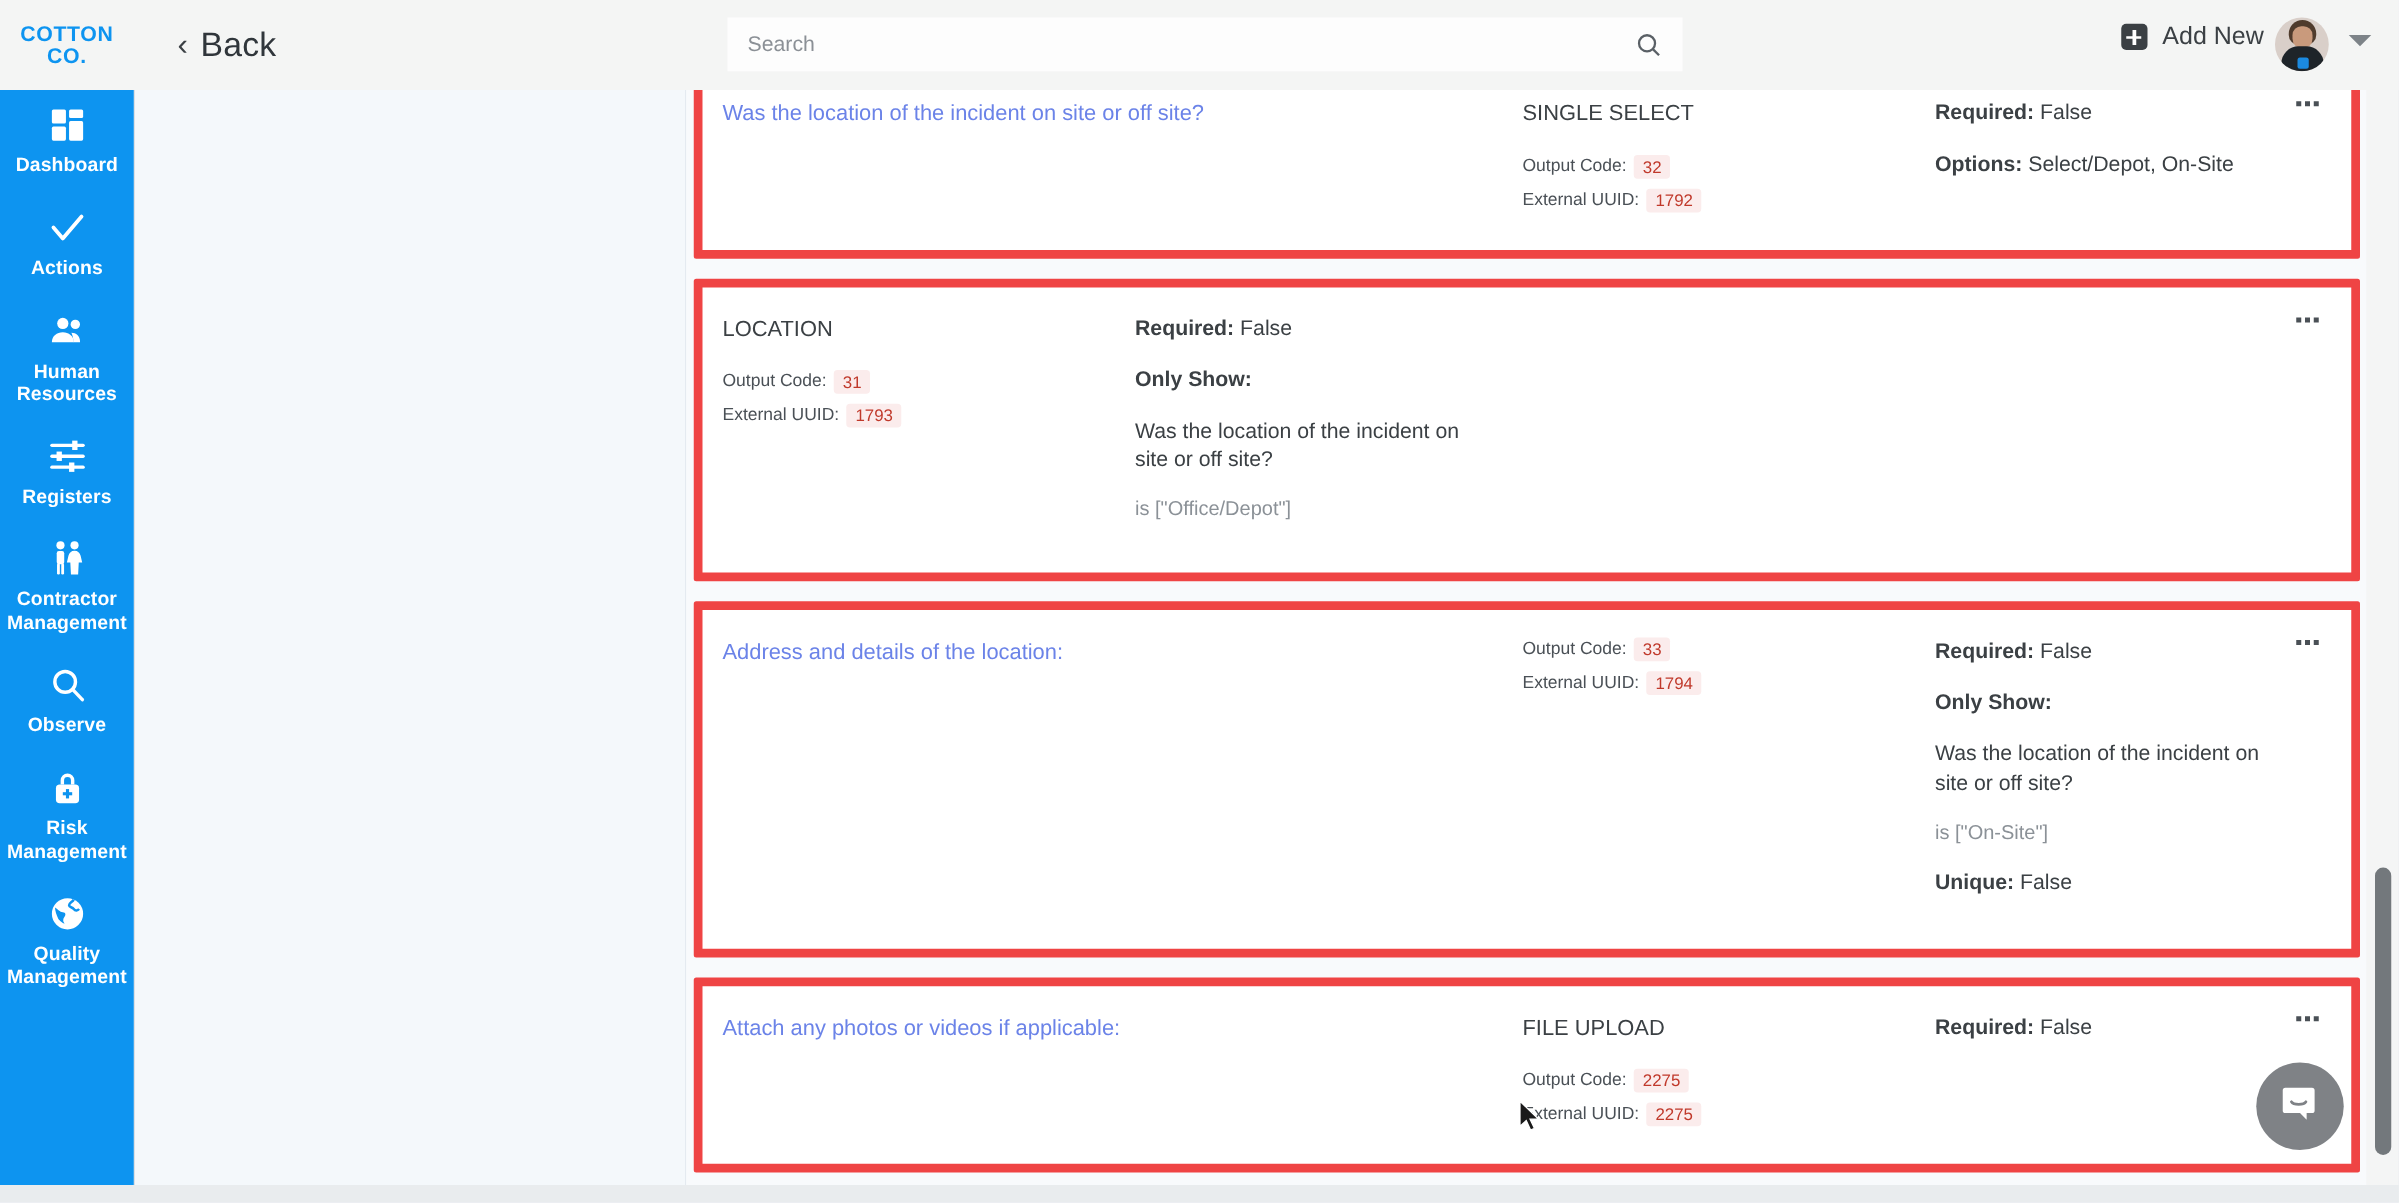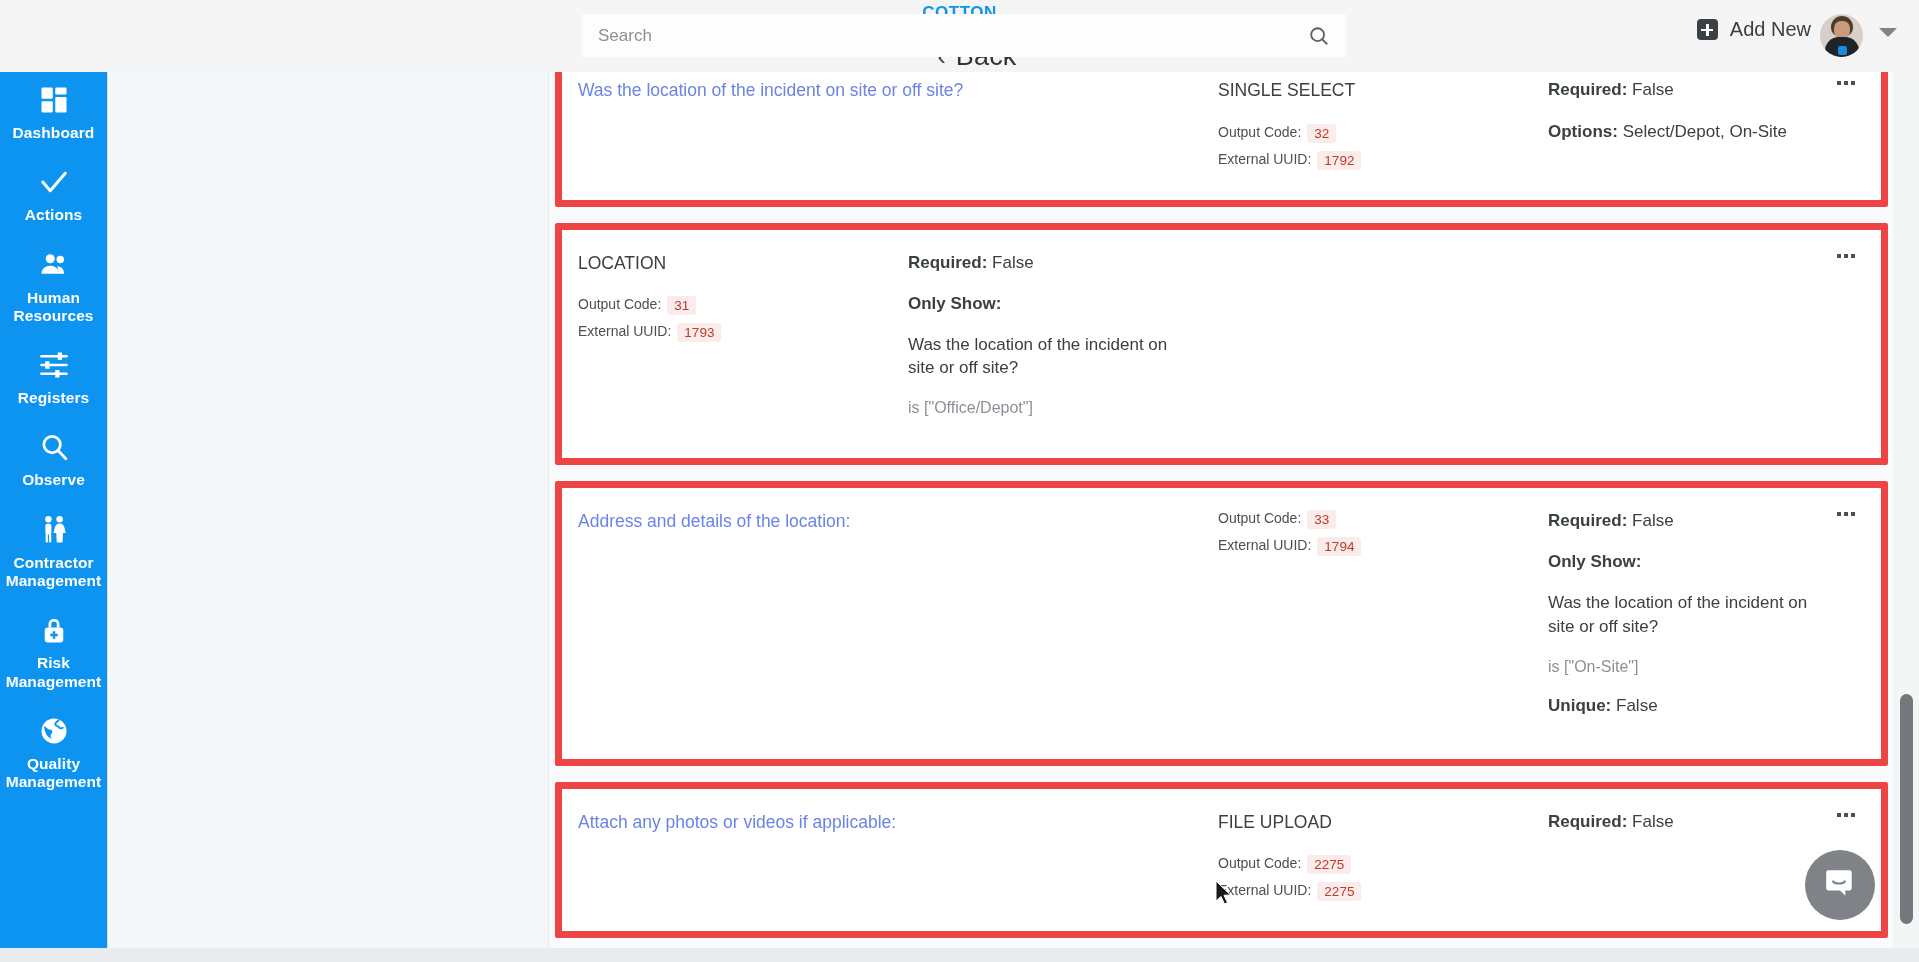--- a/index.html
+++ b/index.html
@@ -15,21 +15,20 @@
     background: #f4f5f5;
   }
 
   
   .topbar {
     position: absolute; top: 0; left: 0;
     width: 1919px; height: 72px;
     background: #f4f5f4;
     display: flex; align-items: center;
     z-index: 30;
-    flex-direction: column;
   }
   .logo-zone {
     width: 107px; height: 72px;
     display: flex; align-items: center; justify-content: center;
     background: #f4f5f4;
   }
   .logo {
     color: #0d94f0;
     font-weight: bold;
     font-size: 17px;
@@ -342,40 +341,40 @@
           <rect x="15" y="2" width="3.4" height="6" fill="#fff" stroke="none"></rect>
           <rect x="5" y="9" width="3.4" height="6" fill="#fff" stroke="none"></rect>
           <rect x="13" y="16" width="3.4" height="6" fill="#fff" stroke="none"></rect>
         </svg>
       </span>
       <span class="nav-label">Registers</span>
     </div>
 
     <div class="nav-item">
       <span class="nav-icon">
-        <svg viewBox="0 0 24 24" width="30" height="30" fill="none" stroke="#fff" stroke-width="2.2" stroke-linecap="round">
-          <circle cx="10.5" cy="10" r="6.6"></circle>
-            <line x1="15.4" y1="15" x2="21.5" y2="21.4"></line>
-        </svg>
-      </span>
-      <span class="nav-label">Observe</span>
-    </div>
-
-    <div class="nav-item">
-      <span class="nav-icon">
         <svg viewBox="0 0 24 24" width="30" height="30" fill="#fff">
           <circle cx="7.5" cy="3.4" r="2.6"></circle>
             <rect x="5.1" y="7" width="4.8" height="8.5" rx="1.4"></rect>
           <rect x="5.3" y="15" width="1.8" height="7" rx="0.8"></rect>
             <rect x="8" y="15" width="1.8" height="7" rx="0.8"></rect>
           <circle cx="16.5" cy="3.4" r="2.6"></circle>
           <path d="M16.5 6.8c2.1 0 3.4 1.3 3.9 3.3l1 4.3h-2.2l-.4 7.6h-4.6l-.4-7.6h-2.2l1-4.3c.5-2 1.8-3.3 3.9-3.3z"></path>
         </svg>
       </span>
       <span class="nav-label">Contractor Management</span>
+    </div>
+
+    <div class="nav-item">
+      <span class="nav-icon">
+        <svg viewBox="0 0 24 24" width="30" height="30" fill="none" stroke="#fff" stroke-width="2.2" stroke-linecap="round">
+          <circle cx="10.5" cy="10" r="6.6"></circle>
+            <line x1="15.4" y1="15" x2="21.5" y2="21.4"></line>
+        </svg>
+      </span>
+      <span class="nav-label">Observe</span>
     </div>
 
     <div class="nav-item">
       <span class="nav-icon">
         <svg viewBox="0 0 24 24" width="30" height="30" fill="#fff">
           <path d="M7.6 10V7.4a4.4 4.4 0 0 1 8.8 0V10h-2.2V7.4a2.2 2.2 0 0 0-4.4 0V10z"></path>
           <rect x="4.6" y="10" width="14.8" height="12" rx="2.4"></rect>
           <rect x="11" y="13" width="2" height="6" fill="#0d94f0"></rect>
             <rect x="9" y="15" width="6" height="2" fill="#0d94f0"></rect>
         </svg>

